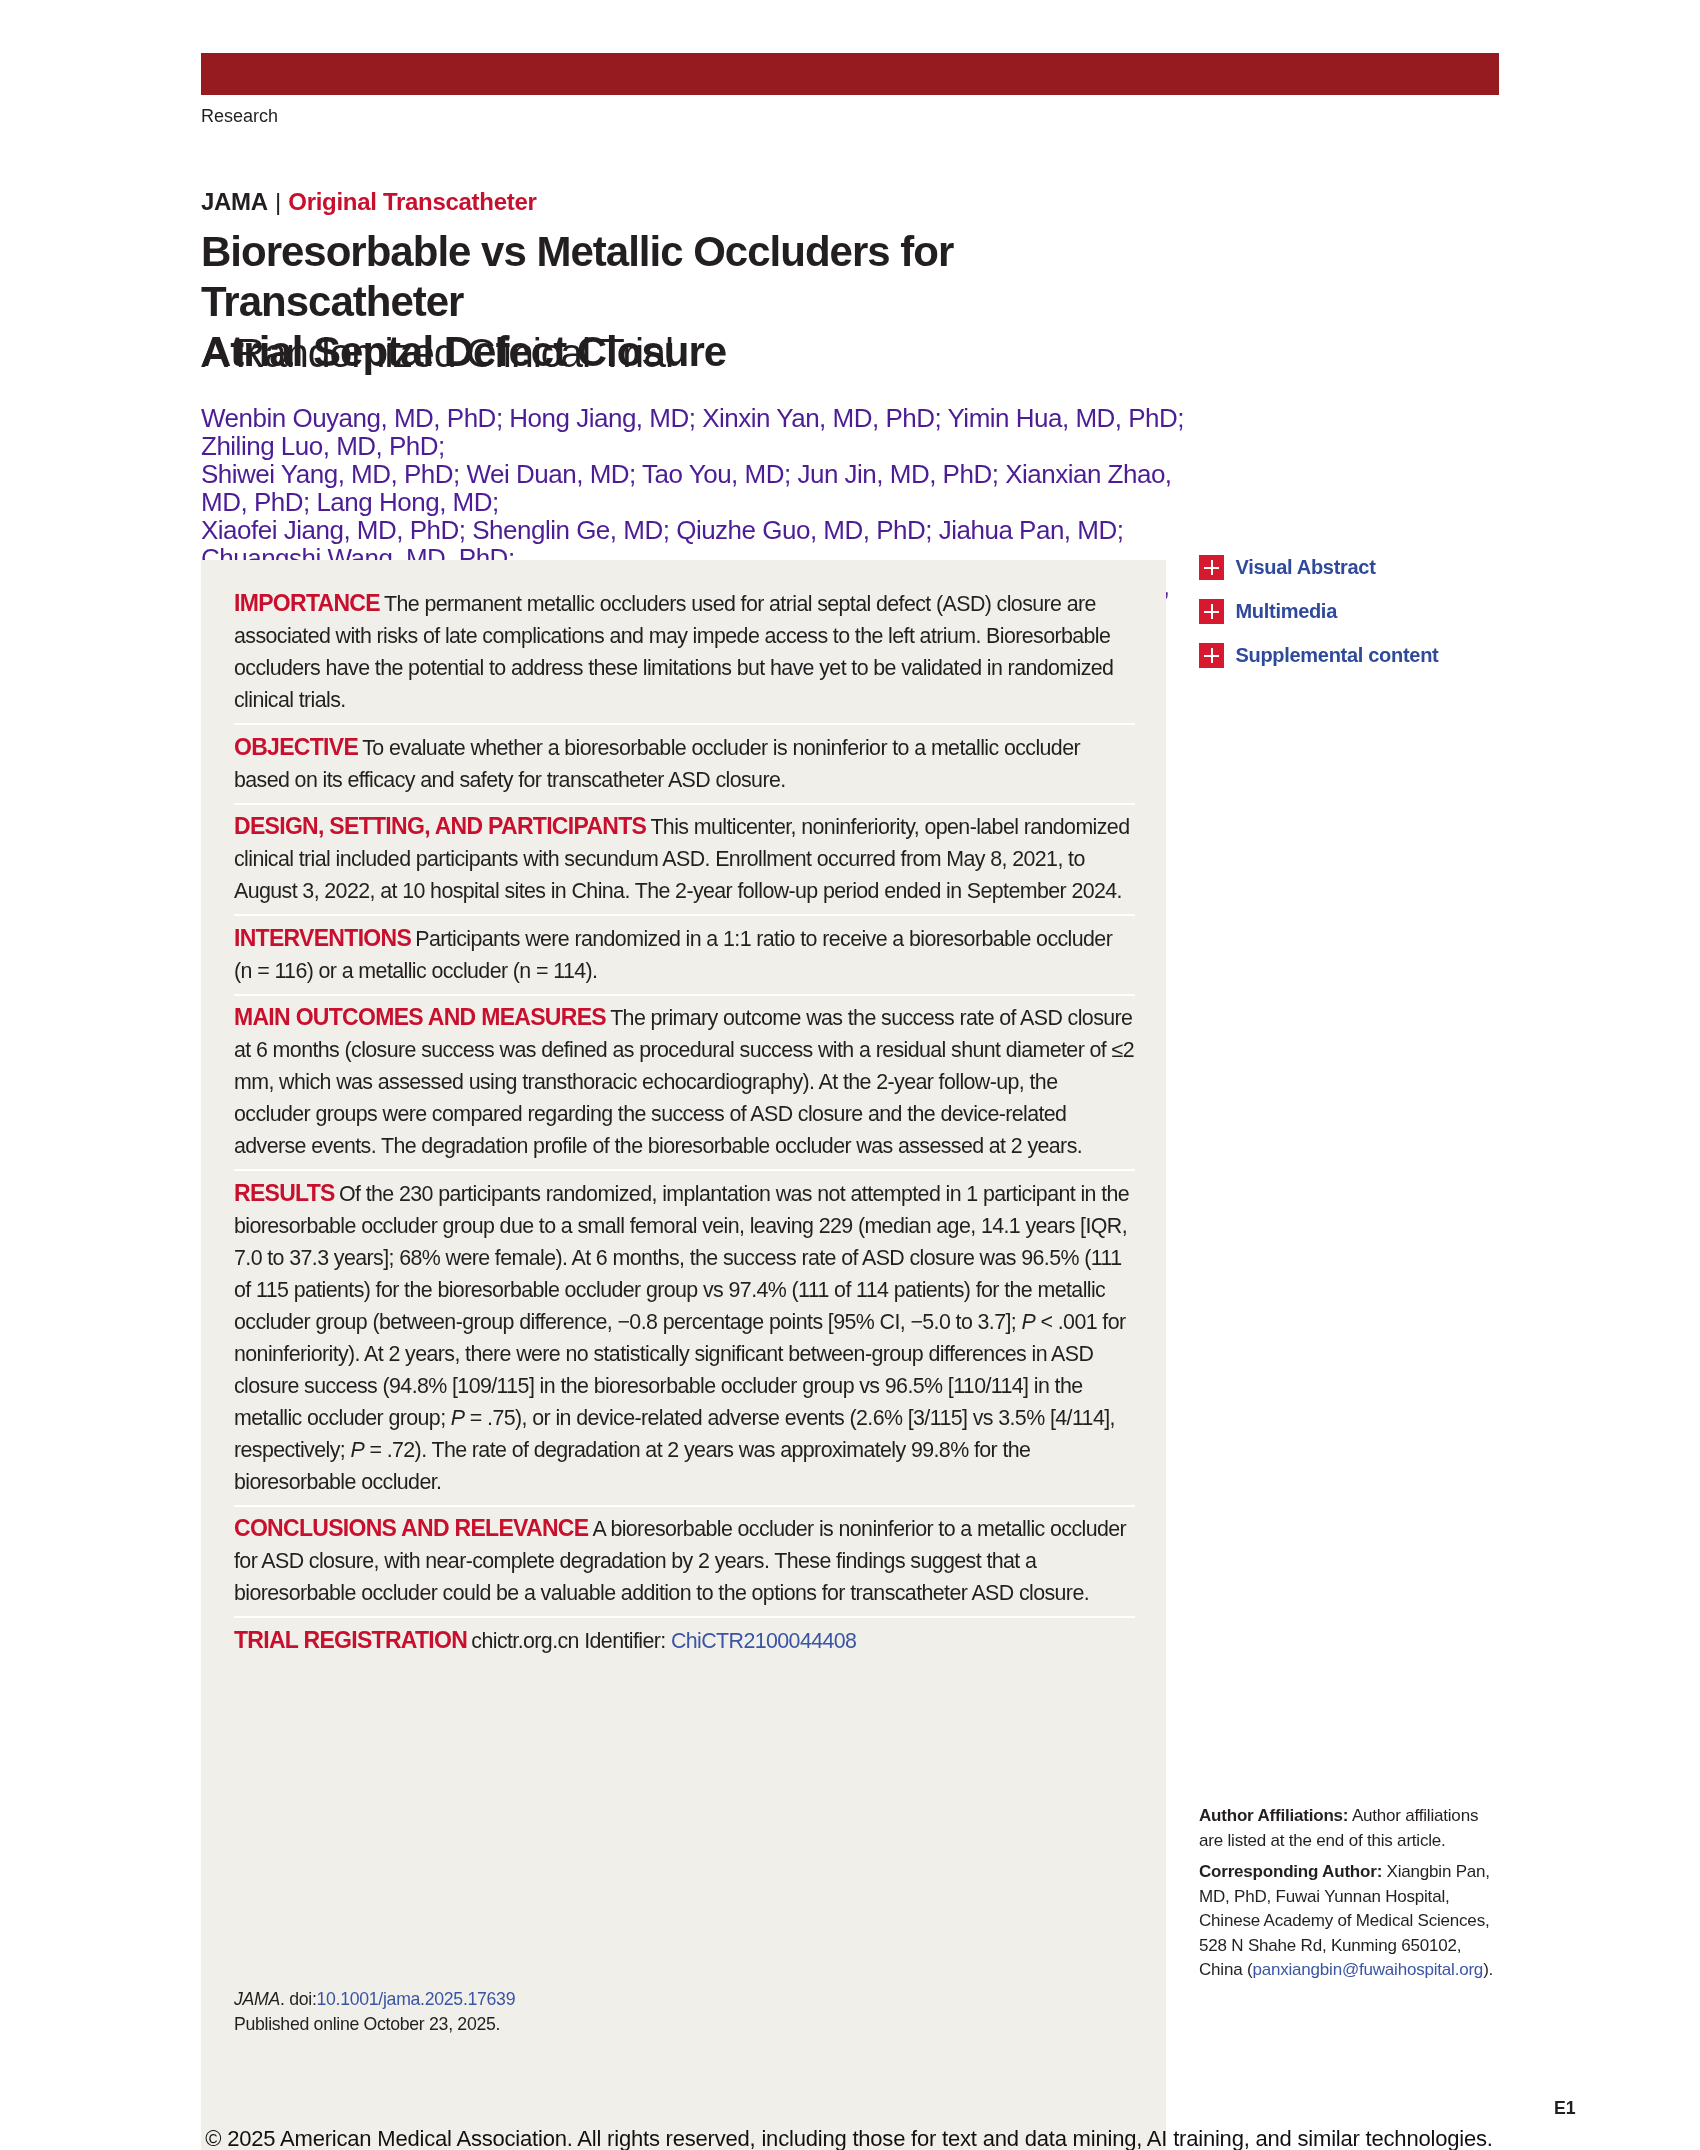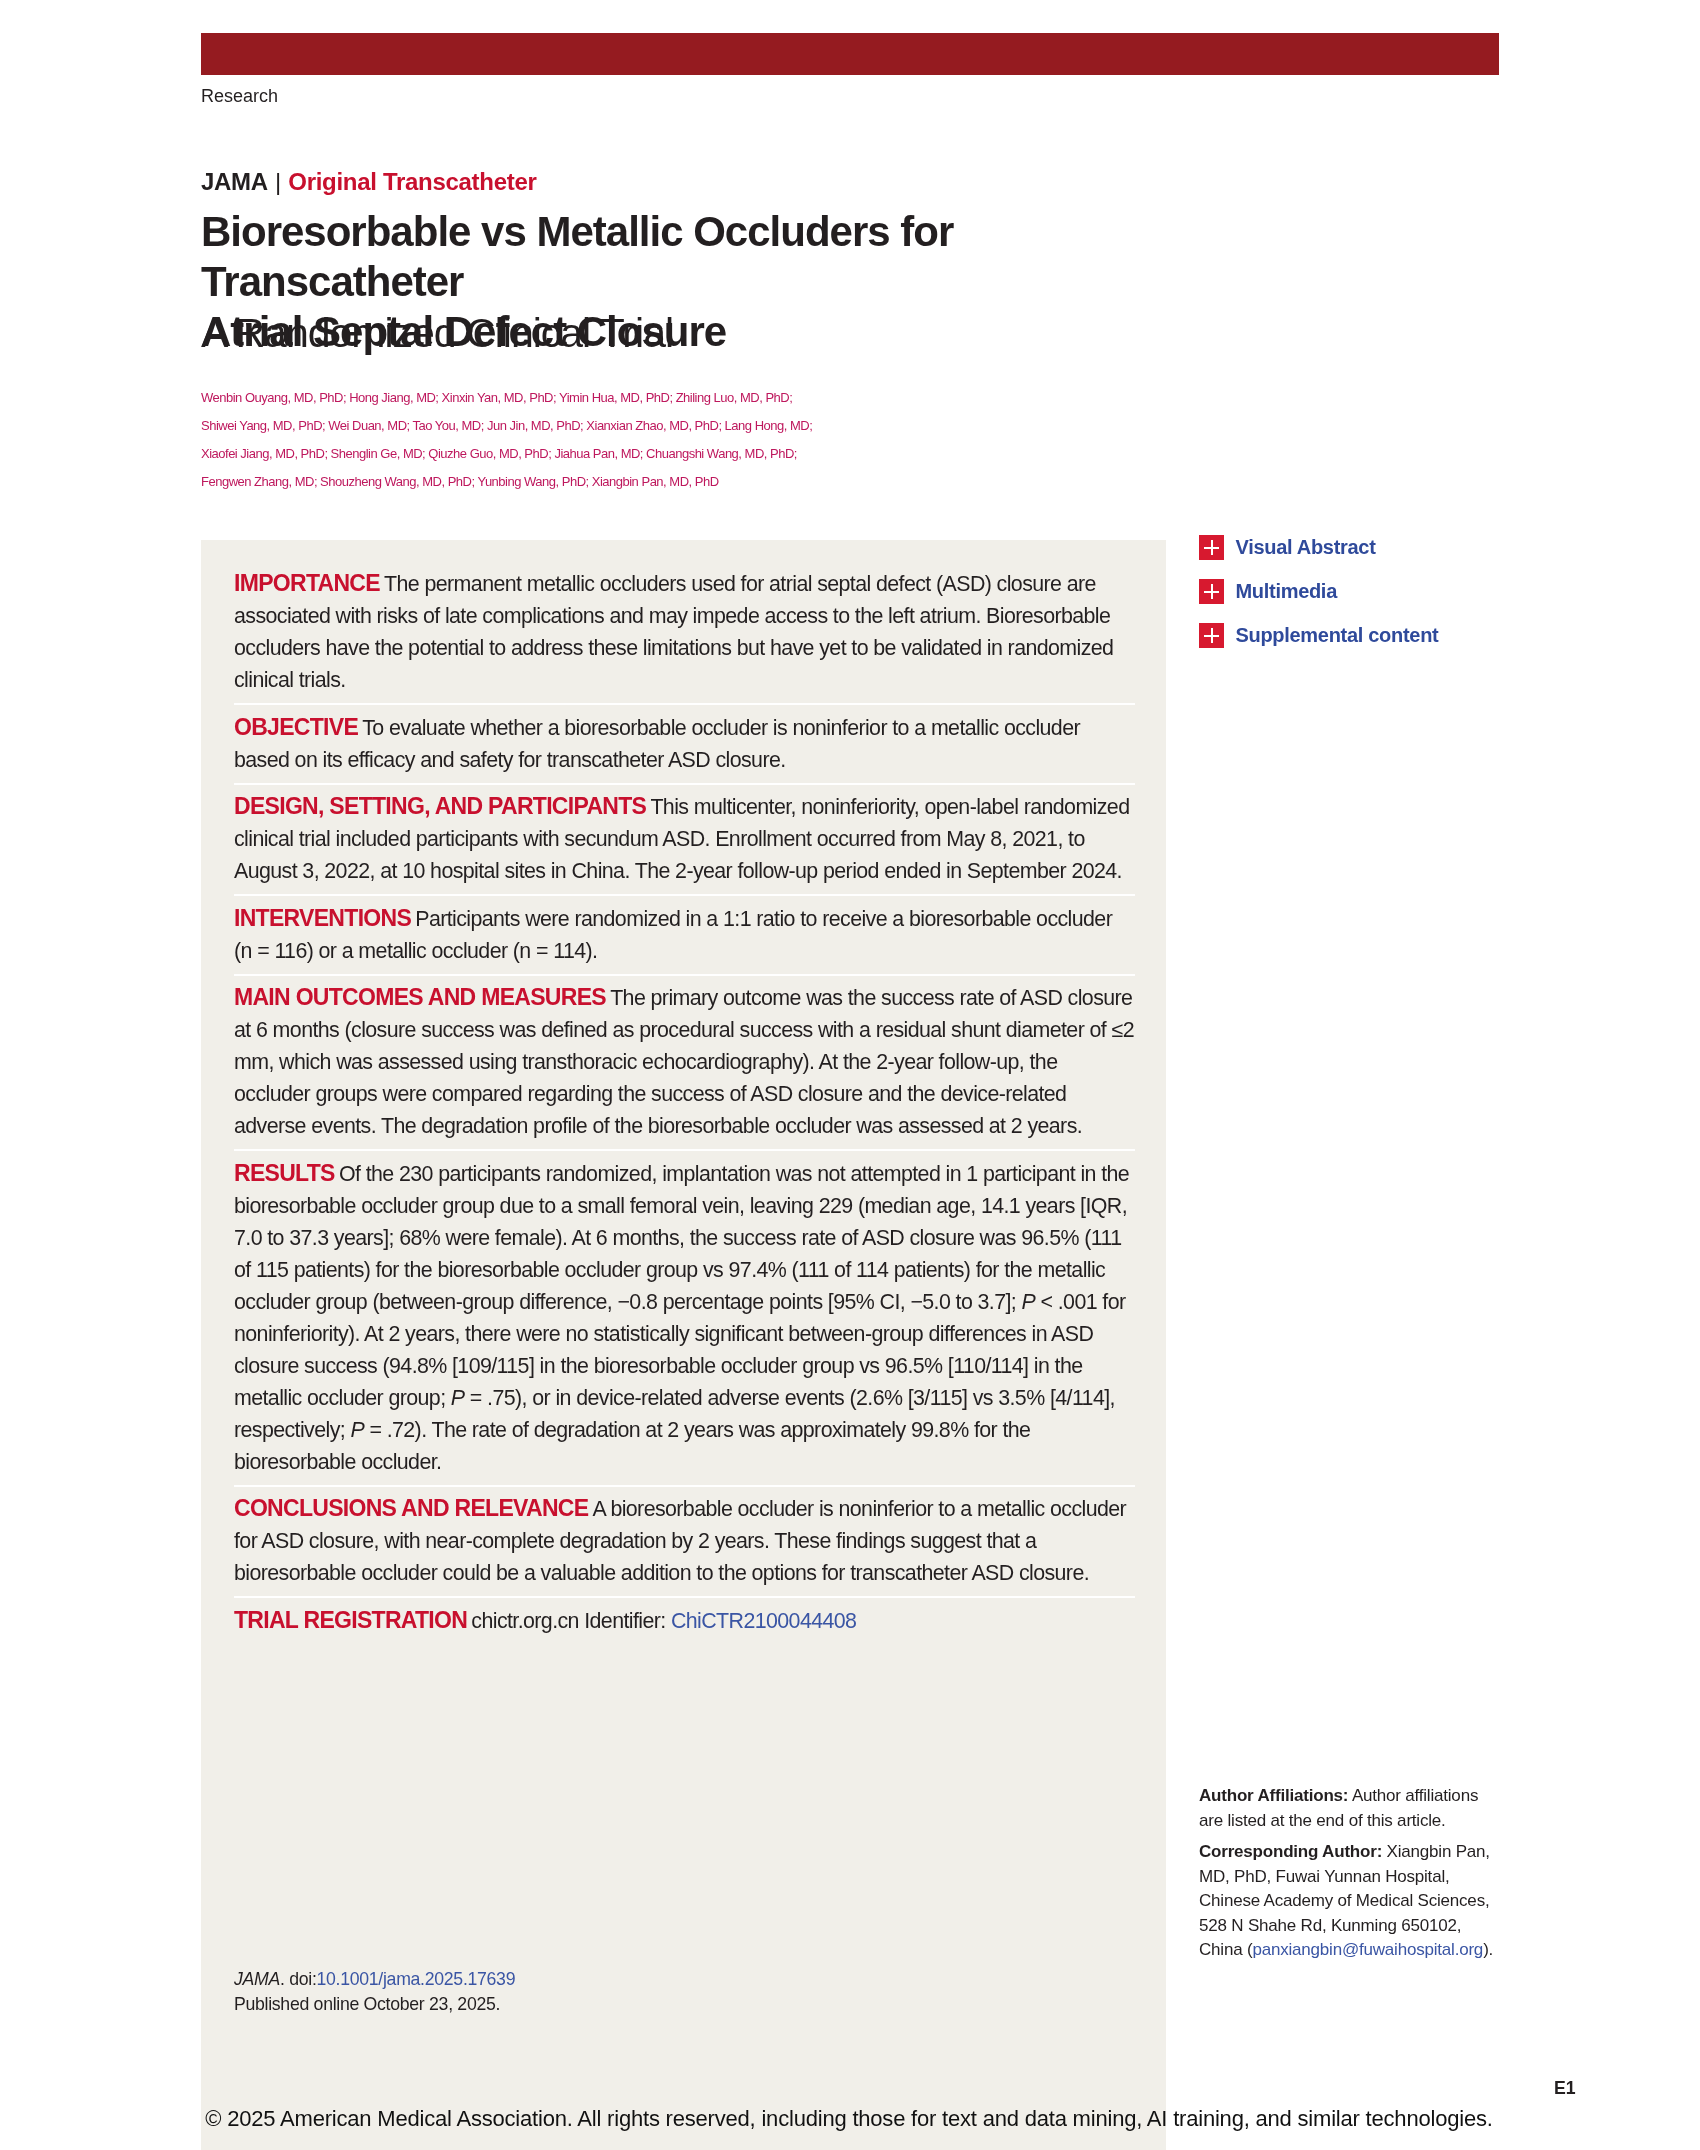--- a/index.html
+++ b/index.html
@@ -1,29 +1,29 @@
 <!DOCTYPE html>
 <html style="font-size:8.3px"><head>
 <meta charset="utf-8">
 <style>
   html, body { margin: 0; padding: 0; }
   body {
     width: 1701px; height: 2151px; position: relative; overflow: hidden;
     background: #ffffff; color: #231f20;
     font-family: "Liberation Sans", sans-serif;
   }
-  .abs { position: absolute; }
+  .abs { position: absolute; margin-top: 20px; }
   .band { left: 201px; top: 33px; width: 1298px; height: 42px; background: #951b20; }
   .section-label { left: 201px; top: 86px; font-size: 18px; color: #231f20; }
   .journal-line { left: 201px; top: 168px; font-size: 24px; font-weight: bold; white-space: nowrap; letter-spacing: -0.3px; }
   .journal-line .sep { font-weight: normal; margin: 0 7.3px; }
   .journal-line .type { color: #c8102e; }
   .title { left: 201px; top: 207px; width: 990px; font-size: 42px; font-weight: bold; line-height: 50px; letter-spacing: -1px; color: #231f20; }
   .subtitle { left: 201px; top: 308px; font-size: 41px; line-height: 50px; letter-spacing: -1px; color: #231f20; }
-  .authors { left: 201px; top: 384px; width: 990px; font-size: 13px; line-height: 28px; letter-spacing: -0.5px; color: #be185d; }
+  .authors { left: 201px; top: 384px; width: 990px; font-size: 26px; line-height: 28px; letter-spacing: -0.5px; color: #4c1d95; }
 
   .abstract-box { left: 201px; top: 540px; width: 965px; height: 1610px; background: #f1efe9; }
   .abstract { left: 234px; top: 562px; width: 901px; }
   .abs-sec { font-size: 21.4px; line-height: 32px; letter-spacing: -0.6px; color: #231f20; padding: 5.2px 0 7.3px 0; border-bottom: 2.1px solid #ffffff; }
   .abs-sec:last-child { border-bottom: none; }
   .abs-sec .lbl { color: #c8102e; font-weight: bold; font-size: 23px; letter-spacing: -0.7px; margin-right: 4.2px; }
   .abs-sec i { font-style: italic; }
   .link { color: #3a55a4; text-decoration: none; }
 
   .sidebar { left: 1199px; top: 534px; width: 292px; }

